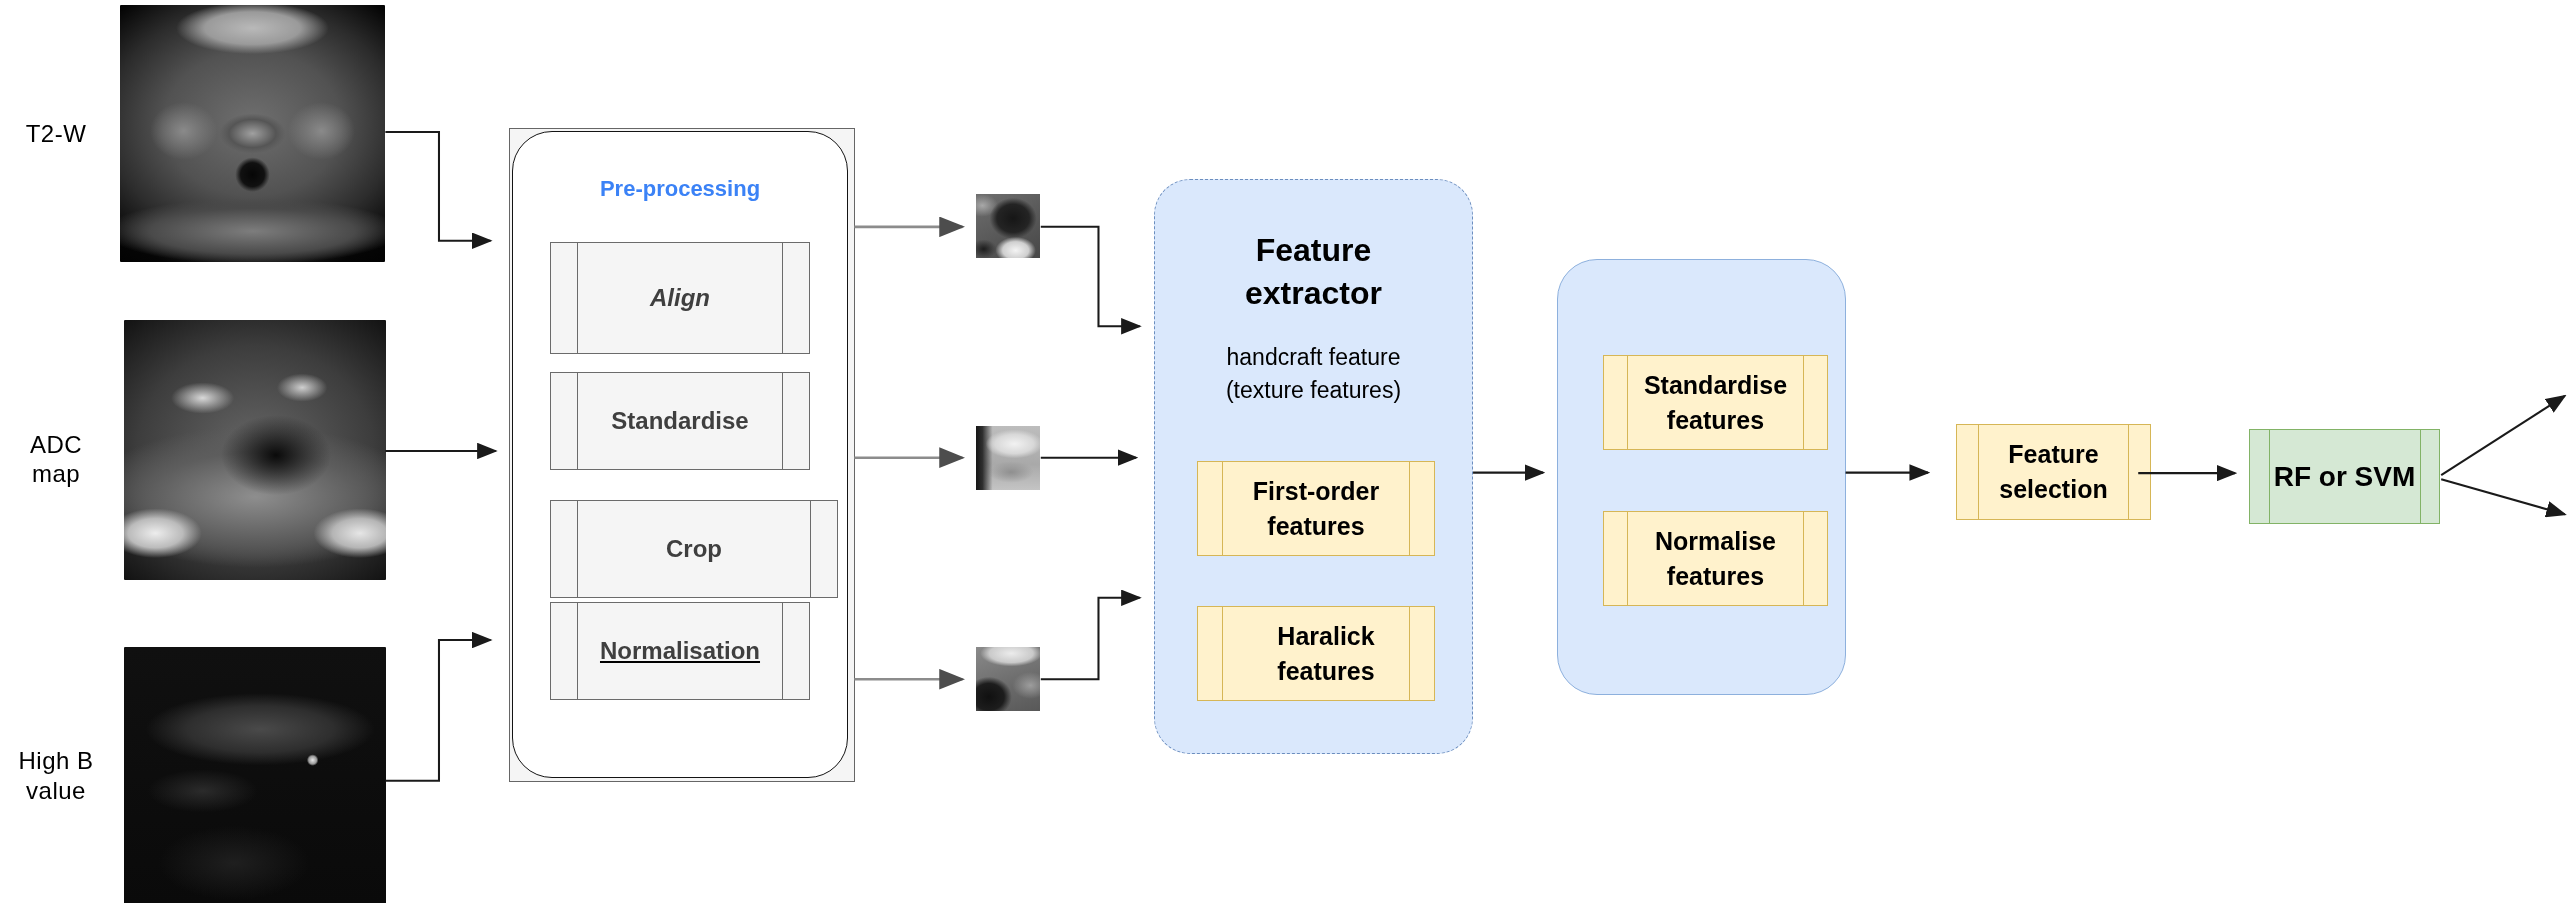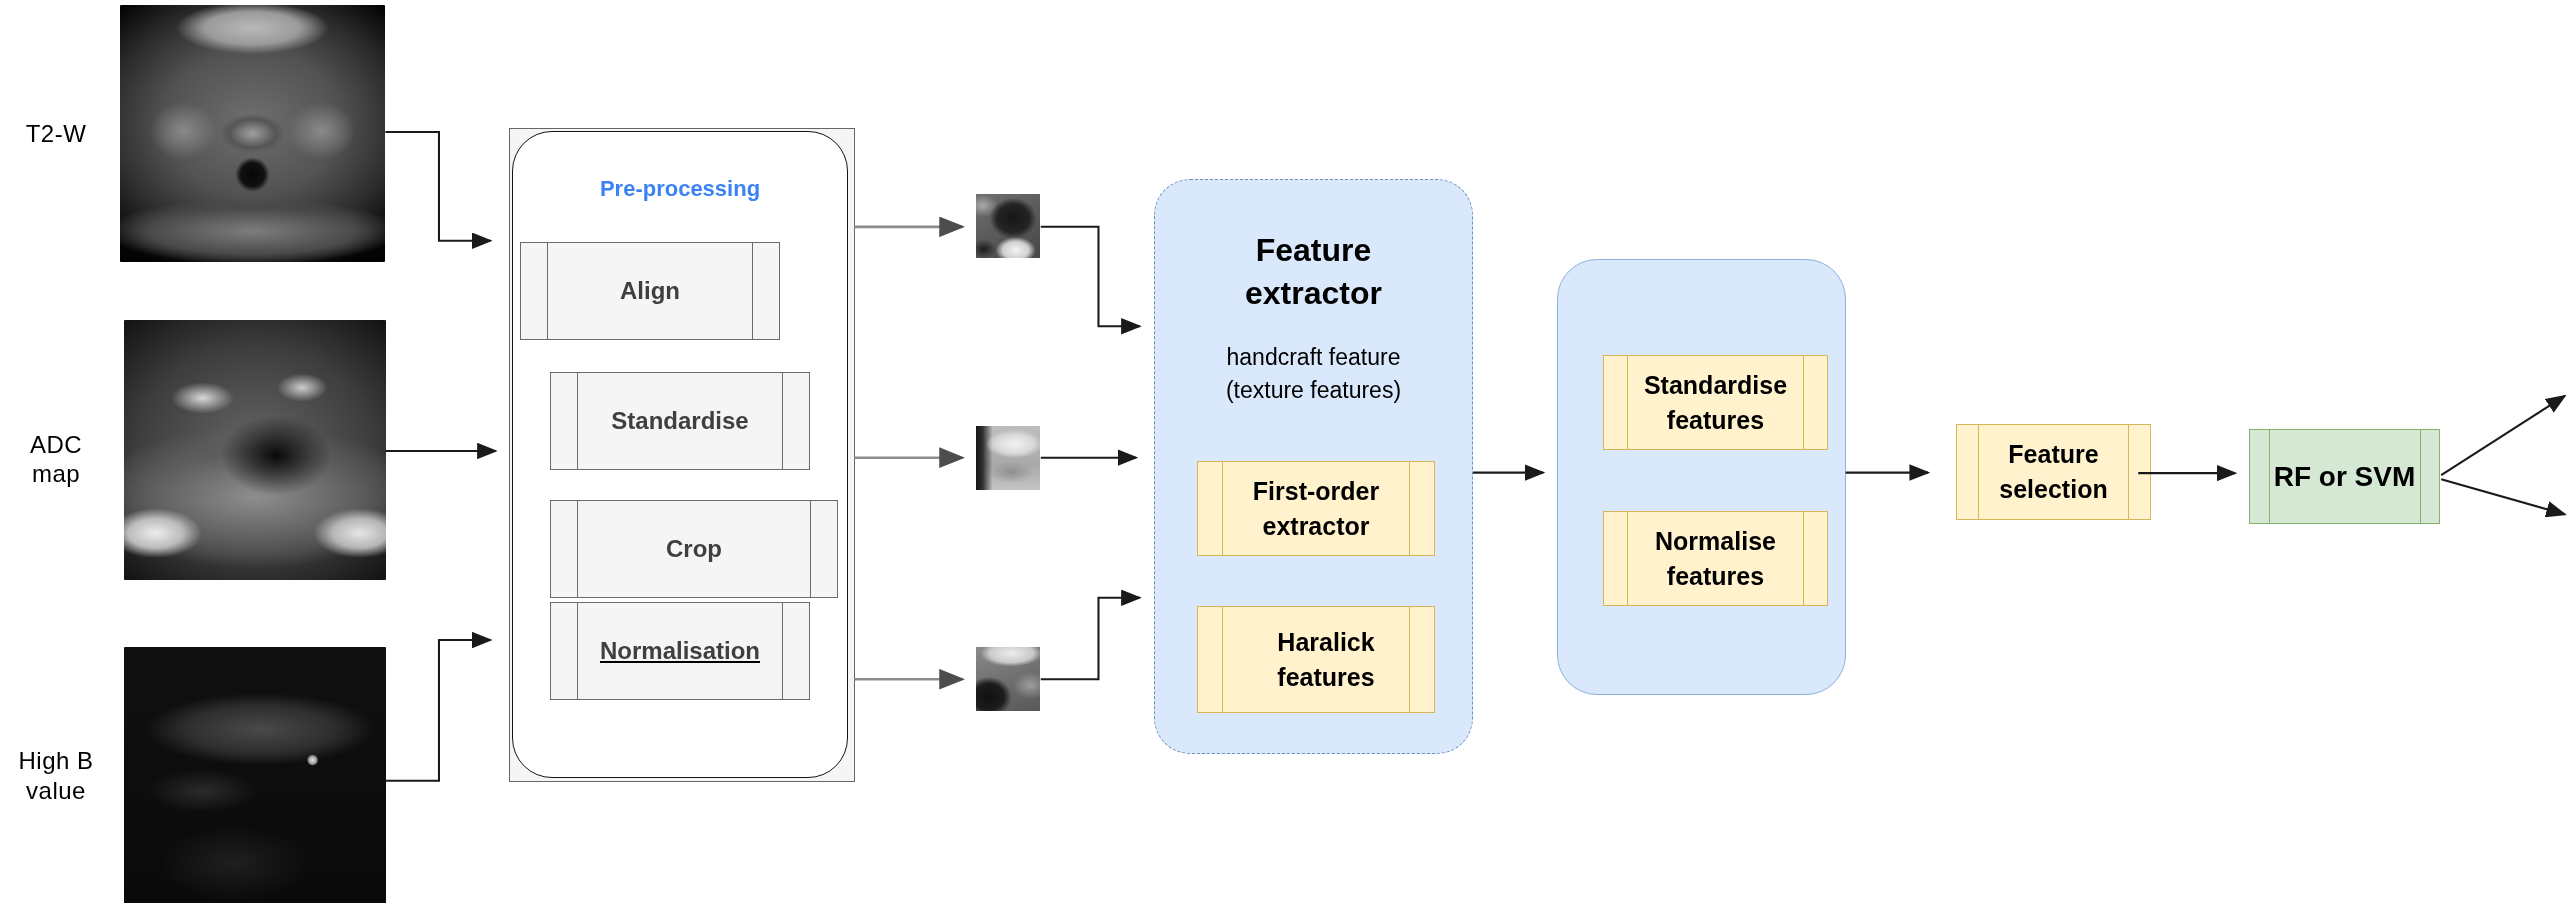--- a/index.html
+++ b/index.html
@@ -101,21 +101,21 @@
 value</div>
 
 <div class="abs mri mri-t2w" style="left:120px;top:5.2px;width:265px;height:257px;"></div>
 <div class="abs mri mri-adc" style="left:124px;top:320px;width:262px;height:260px;"></div>
 <div class="abs mri mri-highb" style="left:124px;top:647px;width:262px;height:257px;"></div>
 
 <div class="abs prep-outer" style="left:509px;top:128px;width:344px;height:652px;"></div>
 <div class="abs prep-inner" style="left:512px;top:131px;width:334px;height:645px;"></div>
 <div class="abs ctr prep-title" style="left:513px;top:172px;width:334px;height:33px;">Pre-processing</div>
 
-<div class="pbox gray-box" style="left:520px;top:242px;width:260px;height:98px;">
+<div class="pbox gray-box" style="left:550px;top:242px;width:260px;height:112px;font-style:italic;">
   <div class="sline" style="left:26px;"></div>
   <div class="sline" style="right:26px;"></div>
   <div class="lbl">Align</div>
 </div>
 <div class="pbox gray-box" style="left:550px;top:372px;width:260px;height:98px;">
   <div class="sline" style="left:26px;"></div>
   <div class="sline" style="right:26px;"></div>
   <div class="lbl">Standardise</div>
 </div>
 <div class="pbox gray-box" style="left:550px;top:500px;width:288px;height:98px;">
@@ -136,23 +136,23 @@
 <div class="abs fe-box" style="left:1154px;top:179px;width:317px;height:573px;"></div>
 <div class="abs ctr fe-title ml" style="left:1156px;top:229px;width:315px;">Feature
 extractor</div>
 <div class="abs ctr fe-sub ml" style="left:1156px;top:341px;width:315px;">handcraft feature
 (texture features)</div>
 
 <div class="pbox yellow-box" style="left:1183px;top:461px;width:238px;height:95px;">
   <div class="sline" style="left:24px;"></div>
   <div class="sline" style="right:24px;"></div>
   <div class="lbl ml">First-order
-extractor</div>
-</div>
-<div class="pbox yellow-box" style="left:1183px;top:606px;width:238px;height:107px;padding-left:20px;">
+features</div>
+</div>
+<div class="pbox yellow-box" style="left:1183px;top:606px;width:238px;height:95px;padding-left:20px;">
   <div class="sline" style="left:24px;"></div>
   <div class="sline" style="right:24px;"></div>
   <div class="lbl ml">Haralick
 features</div>
 </div>
 
 <div class="abs blue2-box" style="left:1557px;top:259px;width:287px;height:434px;"></div>
 <div class="pbox yellow-box" style="left:1589px;top:355px;width:225px;height:95px;">
   <div class="sline" style="left:23px;"></div>
   <div class="sline" style="right:23px;"></div>

